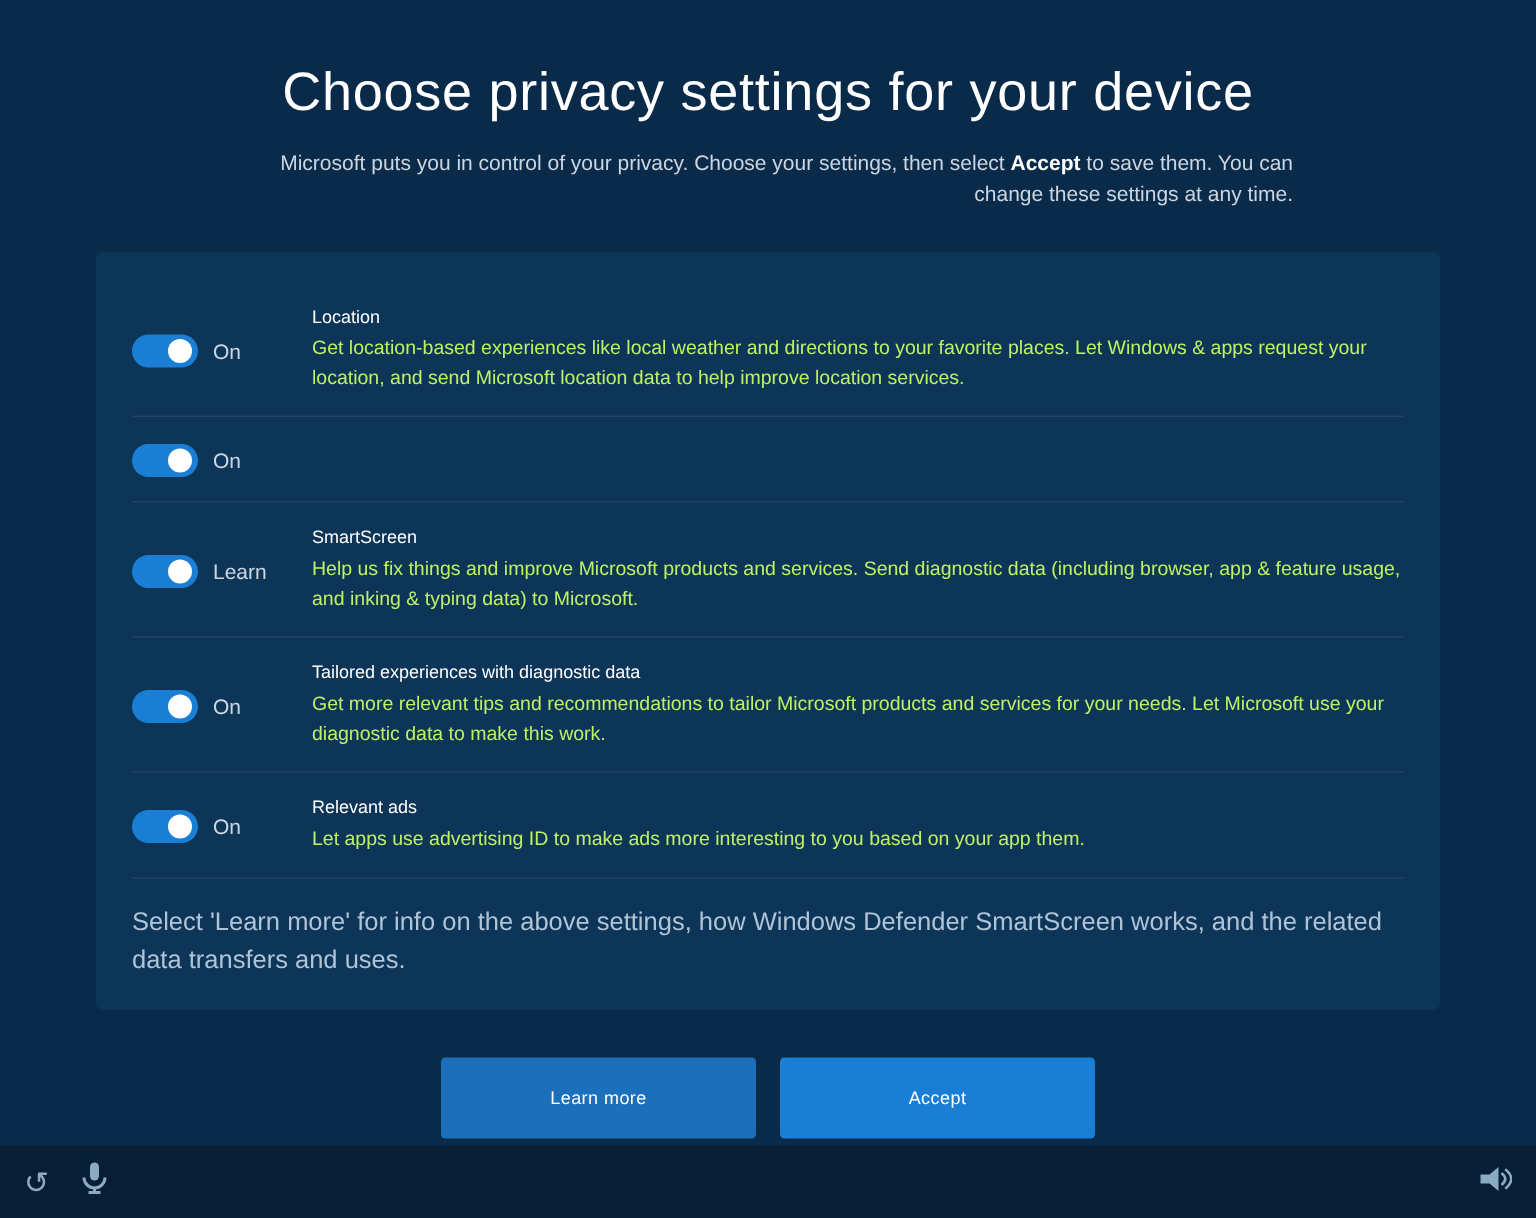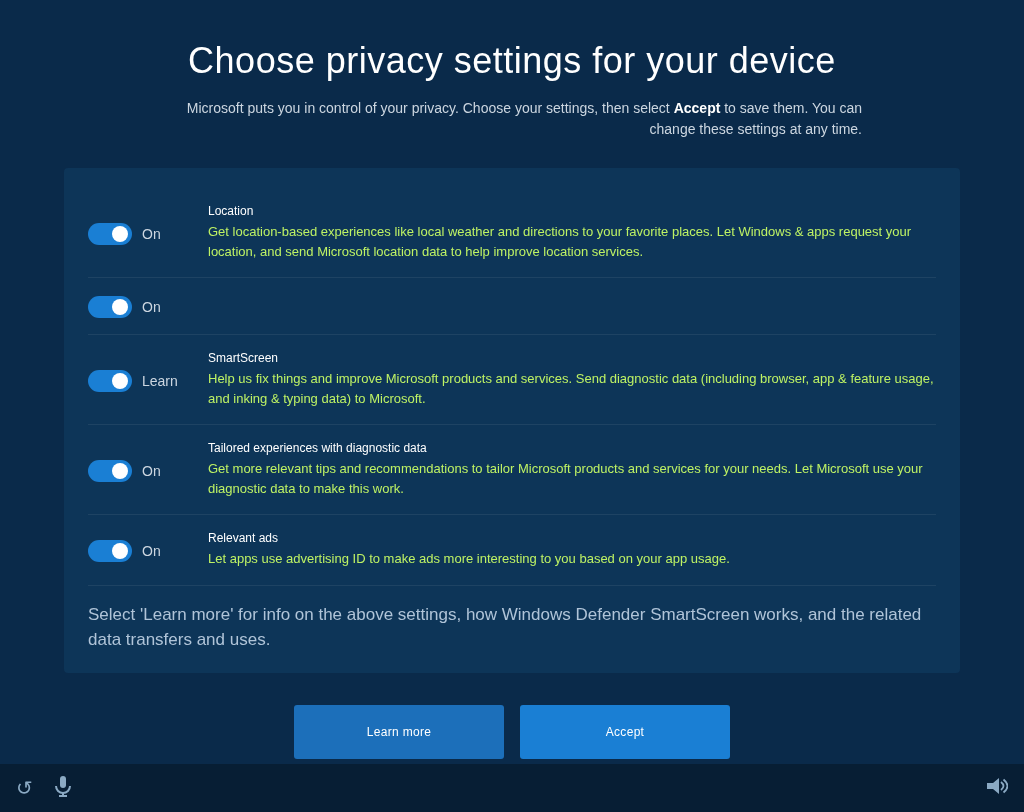--- a/index.html
+++ b/index.html
@@ -269,21 +269,21 @@
       <div class="toggle-area">
         <div class="toggle">
           <div class="toggle-track">
             <div class="toggle-thumb"></div>
           </div>
         </div>
         <span class="toggle-label">On</span>
       </div>
       <div class="setting-info">
         <div class="setting-title">Relevant ads</div>
-        <div class="setting-desc">Let apps use advertising ID to make ads more interesting to you based on your app usage.</div>
+        <div class="setting-desc">Let apps use advertising ID to make ads more interesting to you based on your app them.</div>
       </div>
     </div>
 
     <div class="learn-more-note">Select 'Learn more' for info on the above settings, how Windows Defender SmartScreen works, and the related data transfers and uses.</div>
 
   </div>
 </div>
 
 <div class="button-row">
   <button class="btn btn-learn-more">Learn more</button>

